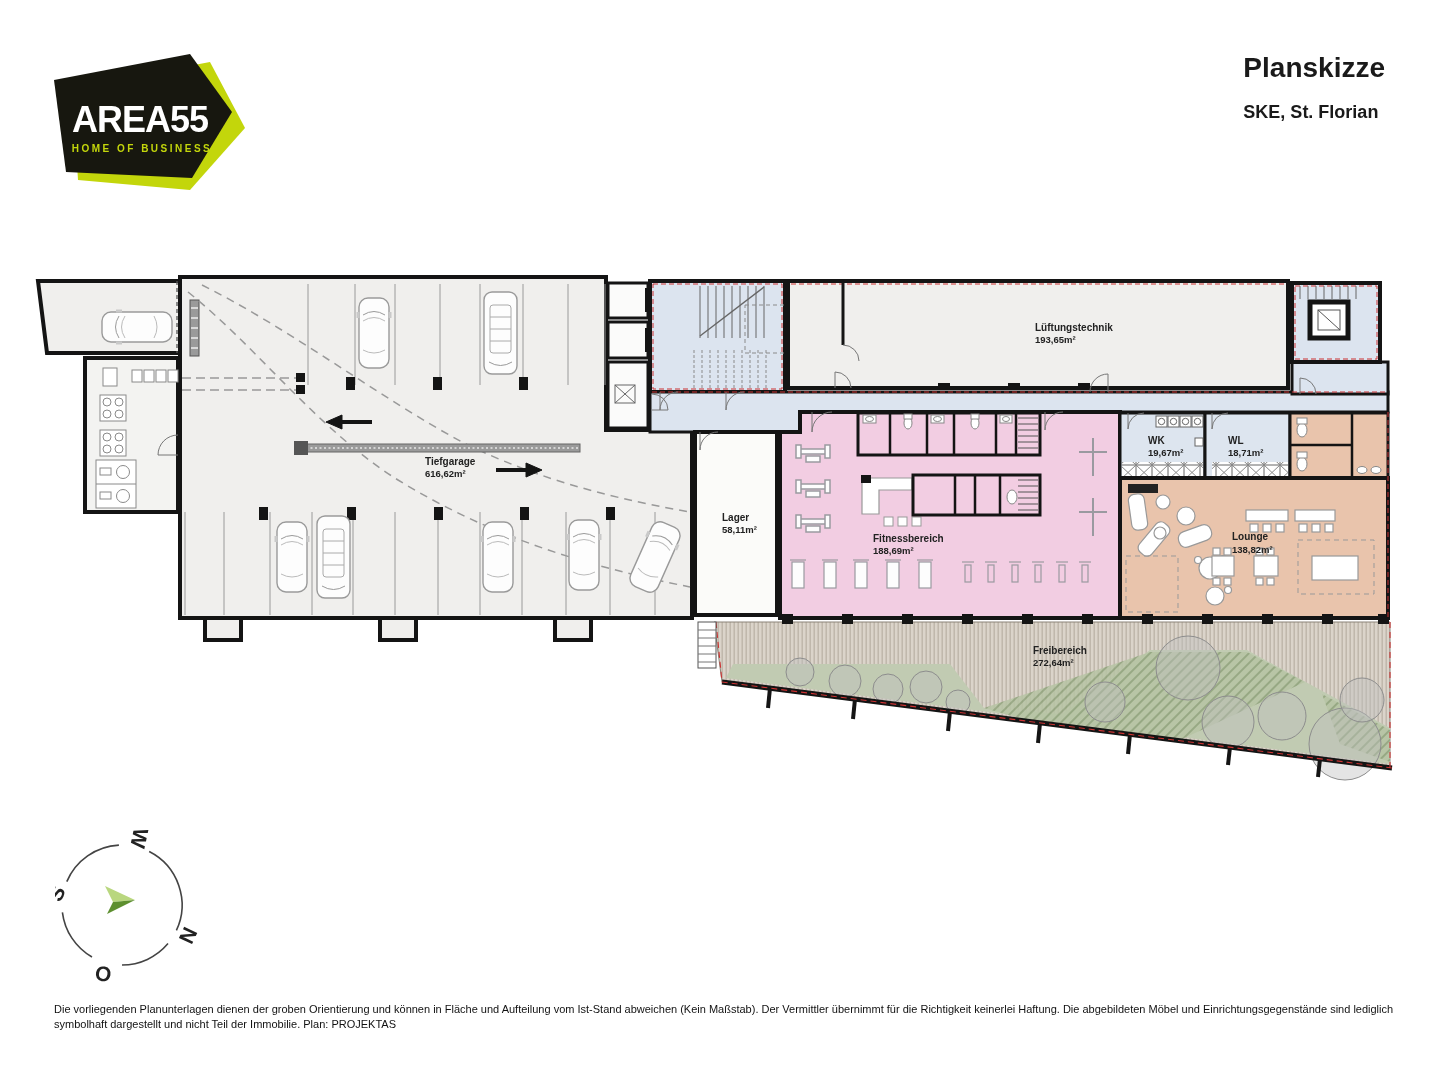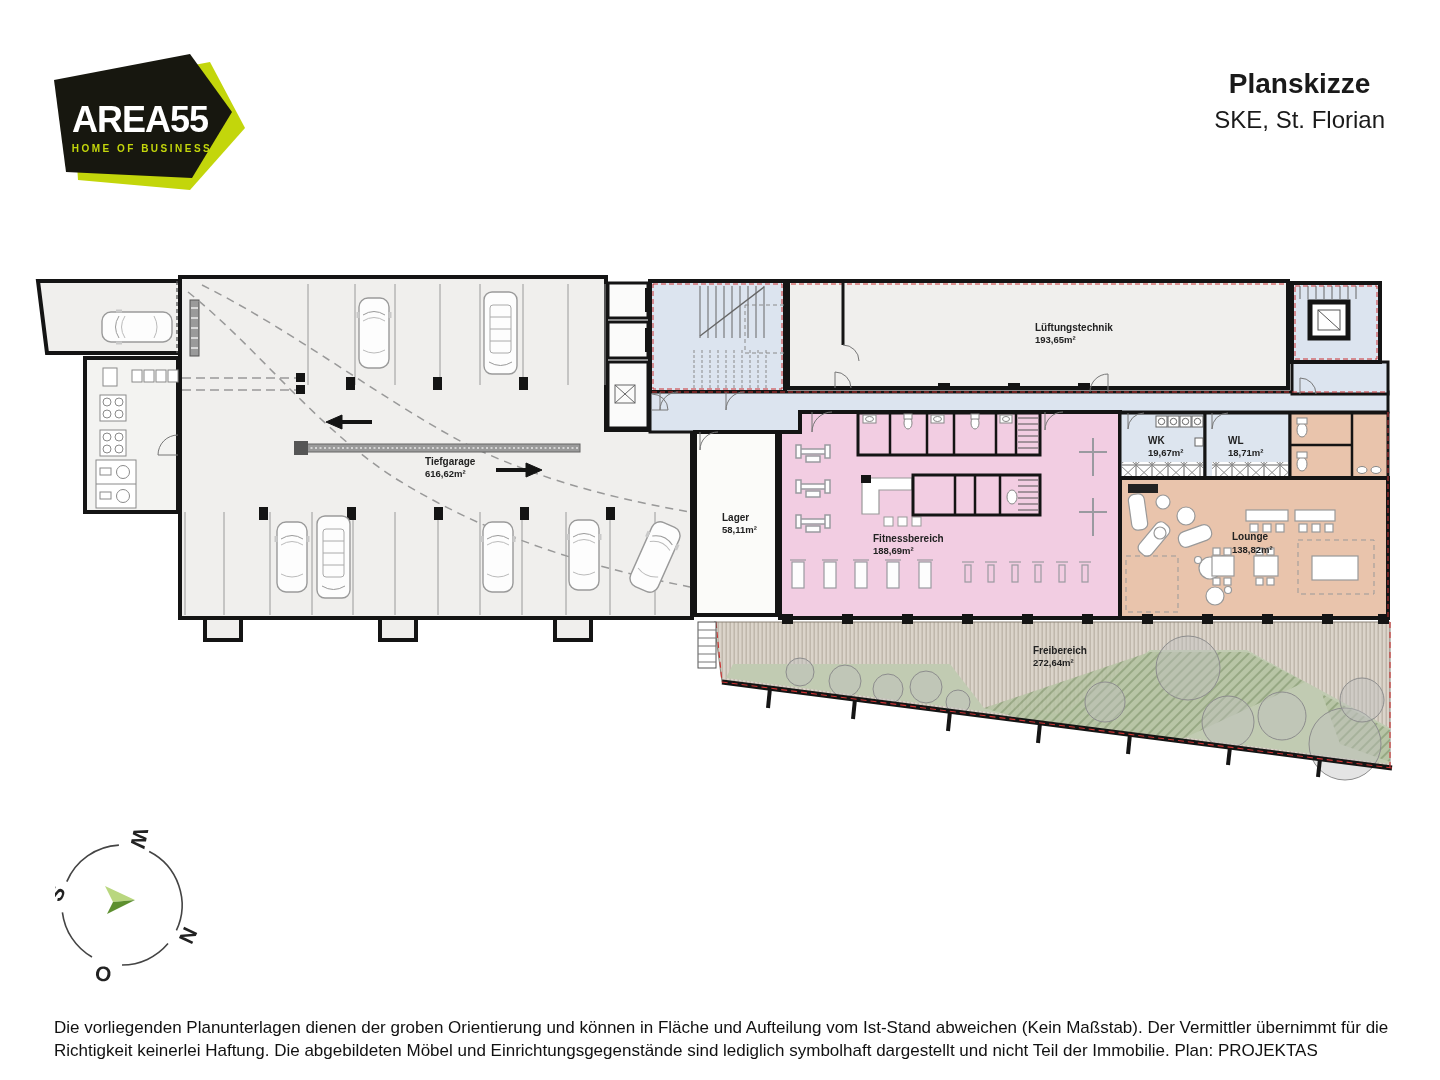--- a/index.html
+++ b/index.html
@@ -2,34 +2,34 @@
 <html><head>
 <meta charset="utf-8">
 <style>
   html,body{margin:0;padding:0;}
   body{
     width:1440px;height:1080px;position:relative;background:#ffffff;
     font-family:"Liberation Sans", sans-serif;color:#1a1a1a;overflow:hidden;
   }
   
   .logo{position:absolute;left:38px;top:48px;width:220px;height:150px;}
-  .titleblock{position:absolute;right:55px;top:66px;text-align:center;line-height:1.25;}
+  .titleblock{position:absolute;right:55px;top:50px;text-align:left;line-height:1.25;}
   .t1{font-size:28px;font-weight:bold;}
   .t2{font-size:31px;font-weight:bold;white-space:pre;}
-  .t3{font-size:24px;font-weight:normal;margin-top:4px;}
+  .t3{font-size:18px;font-weight:bold;margin-top:16px;}
   
   .plan{position:absolute;left:30px;top:255px;width:1370px;height:535px;}
   .plan text{font-family:"Liberation Sans",sans-serif;fill:#222;}
   .rlabel{font-size:10px;font-weight:bold;}
   .rarea{font-size:9.5px;font-weight:bold;}
   
   .compass{position:absolute;left:55px;top:818px;width:180px;height:180px;}
   .compass text{font-size:21px;font-weight:bold;fill:#222;font-family:"Liberation Sans",sans-serif;}
   
-  .footer{position:absolute;left:54px;top:1002px;width:1340px;font-size:17px;line-height:1.33;color:#111;margin-top:15px;}
+  .footer{position:absolute;left:54px;top:1002px;width:1340px;font-size:11px;line-height:1.33;color:#111;}
 </style>
 </head>
 <body>
 
 <svg class="logo" viewBox="0 0 220 150">
   <polygon points="34,40 172,14 207,80 152,142 40,132" fill="#c3d60b"></polygon>
   <polygon points="16,32 152,6 194,64 154,130 28,124" fill="#17170f"></polygon>
   <text x="102" y="84" text-anchor="middle" style="fill:#ffffff;font-size:36px;font-weight:bold;letter-spacing:-1px;">AREA55</text>
   <text x="104" y="104" text-anchor="middle" style="fill:#c3d60b;font-size:10px;font-weight:bold;letter-spacing:2.5px;">HOME OF BUSINESS</text>
 </svg>

